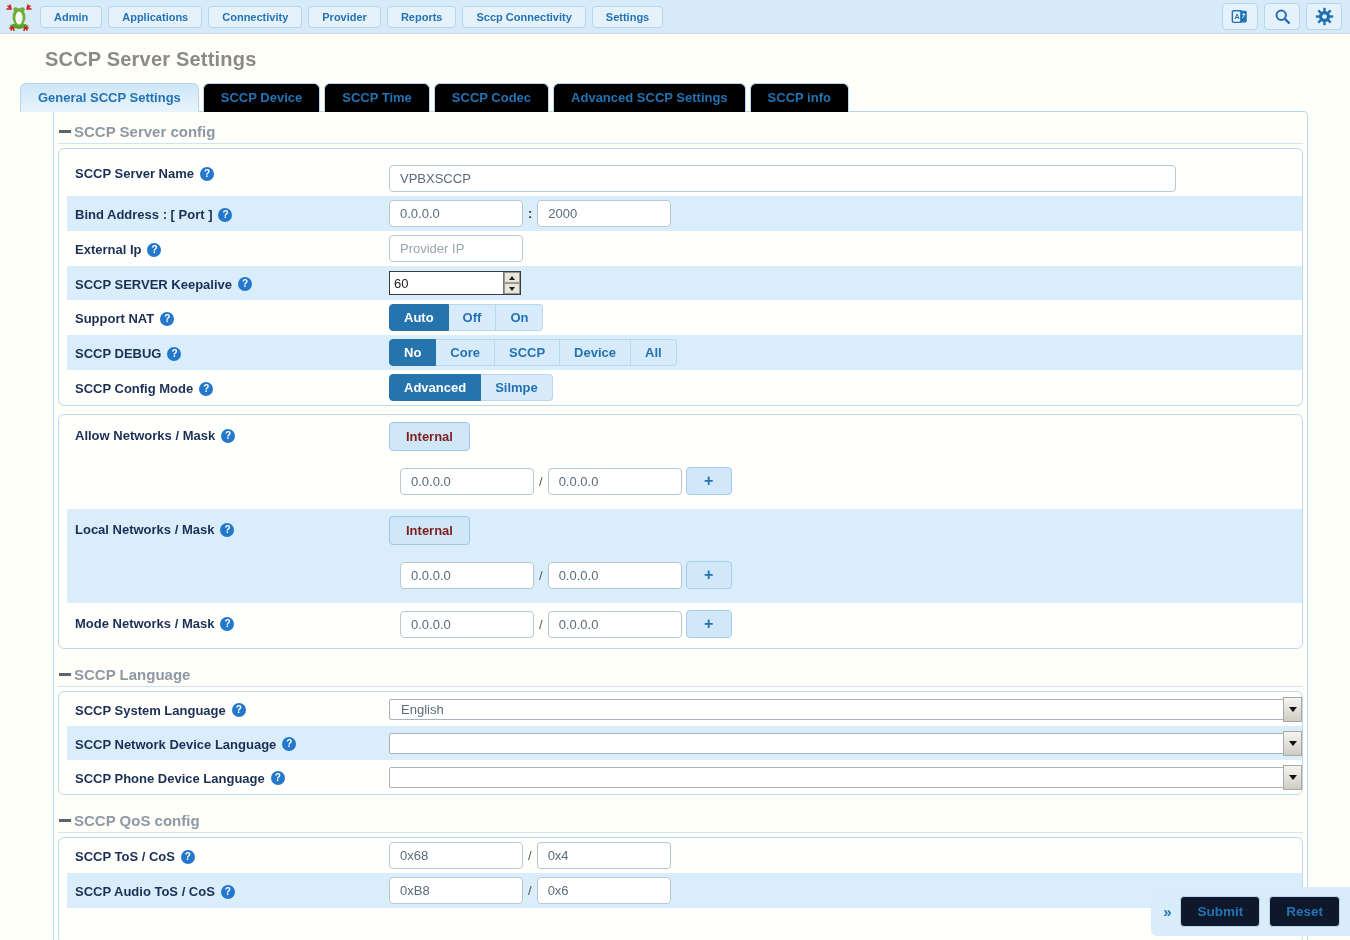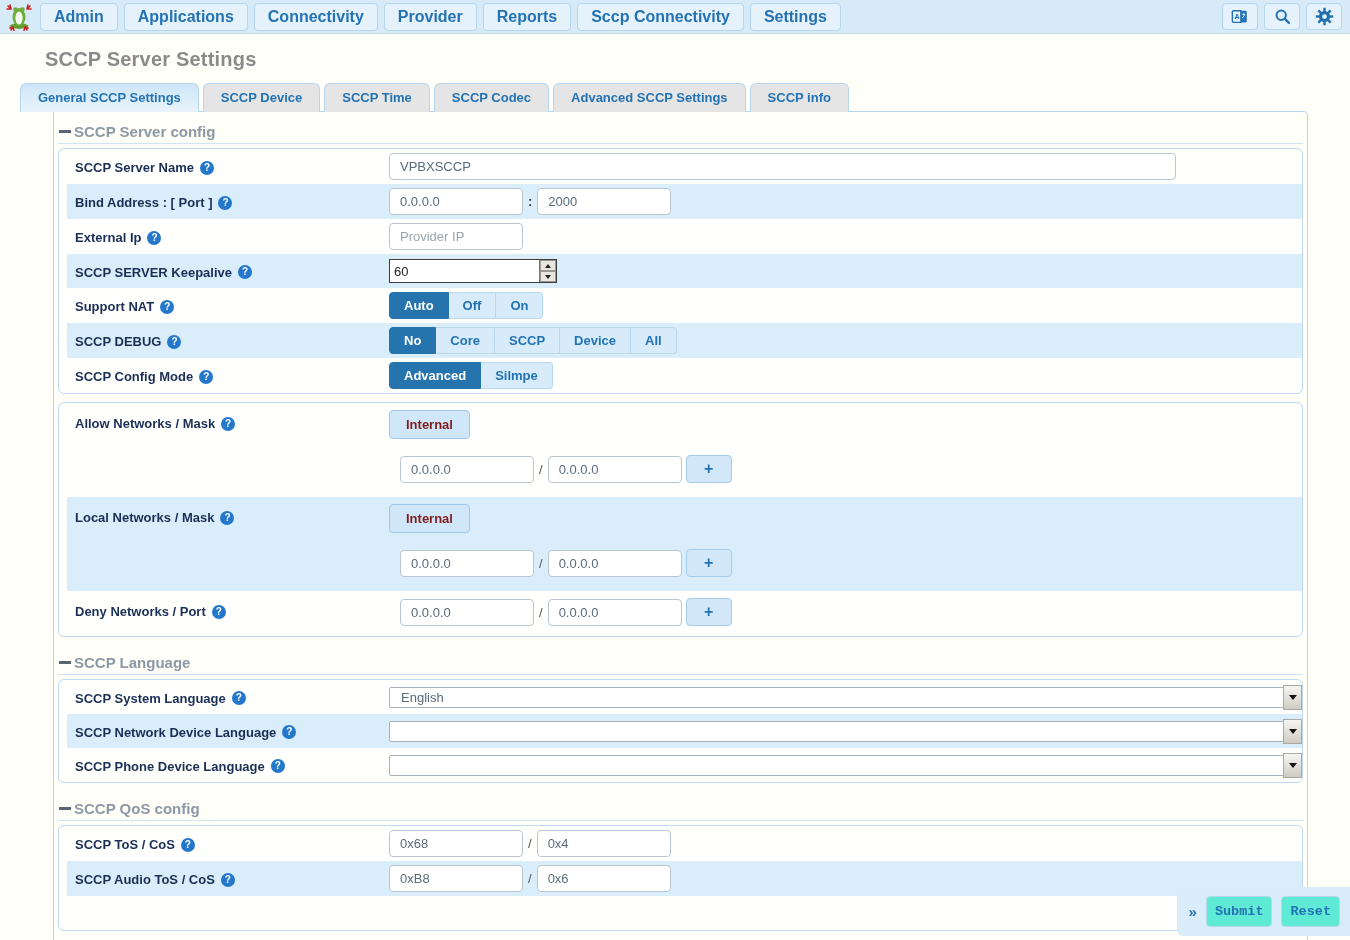--- a/index.html
+++ b/index.html
@@ -12,38 +12,38 @@
   }
   
   .navbar {
     display:flex; align-items:center; gap:6px;
     height:34px; padding:0 8px 0 4px;
     background:#d7eaf8; border-bottom:1px solid #c3ddf0;
   }
   .logo { width:30px; height:30px; display:flex; align-items:center; justify-content:center; }
   .nav-btn {
     background:#e6f2fb; border:1px solid #b4d7ef; border-radius:4px;
-    color:#2373b4; font-weight:bold; font-size:16px;
+    color:#2373b4; font-weight:bold; font-size:11px;
     padding:4px 13px; cursor:pointer; white-space:nowrap;
     font-family:"Liberation Sans", sans-serif;
   }
   .nav-spacer { flex:1; }
   .icon-btn {
     width:36px; height:27px; background:#e6f2fb;
     border:1px solid #b4d7ef; border-radius:4px;
     display:flex; align-items:center; justify-content:center; cursor:pointer;
   }
   
   .page-title {
     margin:14px 0 12px 45px;
     font-size:20px; font-weight:bold; color:#8a8a8a; letter-spacing:.2px;
   }
   .tabs { display:flex; gap:4px; margin-left:20px; position:relative; z-index:2; }
   .tab {
-    background:#e5e5e5; border:1px solid #b4d7ef; border-bottom:none;
+    background:#000000; border:1px solid #b4d7ef; border-bottom:none;
     border-radius:6px 6px 0 0; padding:6px 17px 7px;
     font-size:13px; font-weight:bold; color:#2373b4; cursor:pointer;
     font-family:"Liberation Sans", sans-serif;
   }
   .tab.active { background:linear-gradient(#cde6f8,#e9f4fc); }
   .tab-content {
     margin:-1px 42px 0 53px;
     border:1px solid #b4d7ef; border-radius:0 4px 4px 4px;
     padding:2px 4px 60px 4px;
     min-height:760px;
@@ -76,27 +76,27 @@
     cursor:pointer; line-height:1;
   }
   .fctrl { flex:1; display:flex; align-items:center; }
   
   .txt {
     height:27px; border:1px solid #b9c6d0; border-radius:4px;
     padding:0 10px; font-size:13px; color:#5a6b7b; background:#fff;
     font-family:"Liberation Sans", sans-serif; outline:none;
   }
   .txt::placeholder { color:#9aa5ad; }
-  .w-full { width:787px; }
+  .w-full { width:787px;margin-top:12px; }
   .w-half { width:134px; }
   .sep { font-weight:bold; color:#333; margin:0 5px; }
   .slash { color:#555; margin:0 5px; font-weight:normal; }
   
   .spin-wrap {
-    display:flex; width:168px; height:24px;
+    display:flex; width:132px; height:24px;
     border:1px solid #3c3c3c; background:#d946ef; align-items:stretch;
   }
   .spin-wrap input {
     flex:1; border:none; outline:none; padding:0 4px; font-size:13px;
     color:#222; font-family:"Liberation Sans", sans-serif; min-width:0;
   }
   .spin-btns { width:17px; display:flex; flex-direction:column; border-left:1px solid #777; }
   .spin-btn {
     flex:1; background:#e9e6de; border:1px solid #9b988f;
     display:flex; align-items:center; justify-content:center; cursor:pointer; padding:0;
@@ -143,23 +143,23 @@
   .sel-arrow .tri-down { border-left:4px solid transparent; border-right:4px solid transparent; border-top:5px solid #111; }
   
   .footer-bar {
     position:absolute; bottom:4px; right:-14px;
     background:#d9ecf9; border-radius:6px;
     display:flex; align-items:center; gap:9px;
     padding:9px 24px 9px 12px; z-index:10;
   }
   .collapse-icon { color:#2373b4; font-weight:bold; font-size:15px; cursor:pointer; }
   .footer-btn {
-    background:#5eead4; border:1px solid #b7d9ef; border-radius:4px;
-    color:#2373b4; font-weight:bold; font-size:13.5px; padding:7px 8px;
-    cursor:pointer; font-family:Liberation Mono, monospace;
+    background:#0f172a; border:1px solid #b7d9ef; border-radius:4px;
+    color:#2373b4; font-weight:bold; font-size:13.5px; padding:7px 16px;
+    cursor:pointer; font-family:Liberation Sans, sans-serif;
   }
 </style>
 </head>
 <body>
 
 <div class="navbar">
   <div class="logo">
     <svg width="28" height="28" viewBox="0 0 28 28">
       <g stroke="#cc2020" stroke-width="1.6" stroke-linecap="round">
         <path d="M6 6 L3 3 M6 6 L2 6 M6 6 L5 2"></path>
@@ -360,21 +360,21 @@
             <span class="slash">/</span>
             <input class="txt w-half" type="text" value="0.0.0.0" style="">
             <button class="add-btn">+</button>
           </div>
         </div>
       </div>
     </div>
 
     <div class="frow top" style="padding-bottom:10px;">
       <div class="flabel">
-        <span>Deny Networks / Port</span>
+        <span>Mode Networks / Mask</span>
         <span class="help-icon">?</span>
       </div>
       <div class="fctrl">
         <div class="net-inputs">
           <input class="txt w-half" type="text" value="0.0.0.0" style="">
           <span class="slash">/</span>
           <input class="txt w-half" type="text" value="0.0.0.0" style="">
           <button class="add-btn">+</button>
         </div>
       </div>

